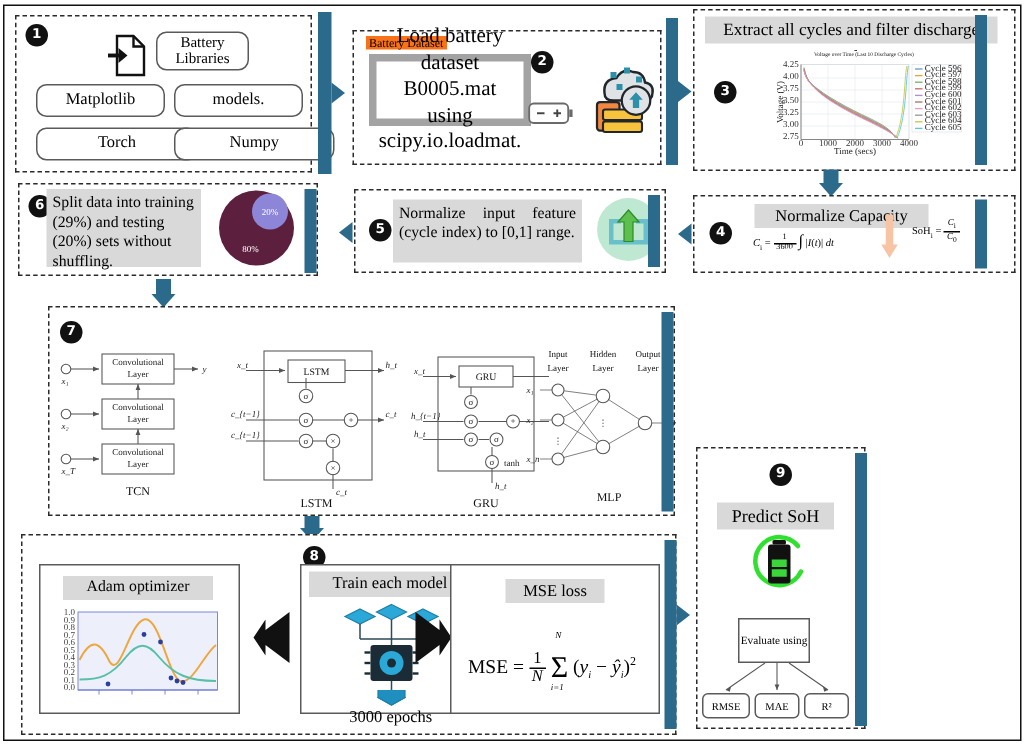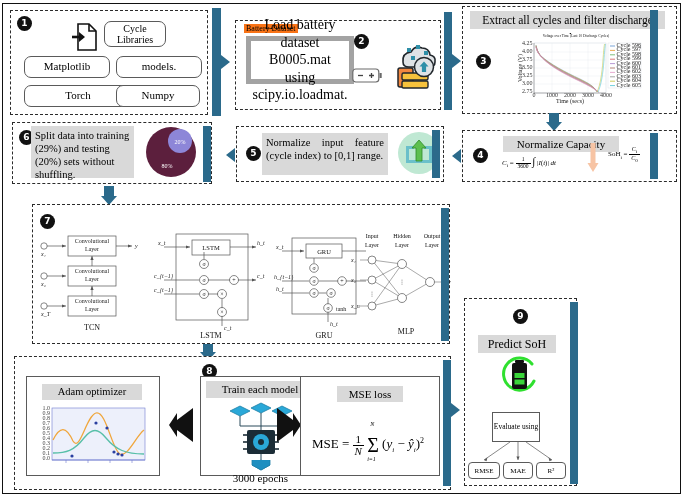--- a/index.html
+++ b/index.html
@@ -68,28 +68,28 @@
     <span style="position:absolute;left:60px;top:12px;">
       <svg width="26" height="28" viewBox="0 0 26 28">
         <path d="M7 1 h11 l7 7 v19 h-18 z" fill="#fff" stroke="#111" stroke-width="1.6"></path>
         <path d="M18 1 v7 h7" fill="none" stroke="#111" stroke-width="1.6"></path>
         <path d="M1 14 h11" stroke="#111" stroke-width="2.6" fill="none"></path>
         <path d="M8 9 l6 5 l-6 5 z" fill="#111"></path>
       </svg>
     </span>
 
     <div class="pill" style="left:93px;top:10px;width:62px;height:26px;flex-direction:column;">
-      <span style="white-space:pre-line;font-size:10px;line-height:1.1;">Cycle
+      <span style="white-space:pre-line;font-size:10px;line-height:1.1;">Battery
 Libraries</span>
     </div>
 
     <div class="pill" style="left:13px;top:45px;width:86px;height:22px;">Matplotlib</div>
     <div class="pill" style="left:105px;top:45px;width:86px;height:22px;">models.</div>
     <div class="pill" style="left:13px;top:74px;width:108px;height:22px;">Torch</div>
-    <div class="pill" style="left:105px;top:74px;width:84px;height:22px;">Numpy</div>
+    <div class="pill" style="left:105px;top:74px;width:107px;height:22px;">Numpy</div>
   </div>
 
   <div class="bar" style="left:212px;top:8px;width:9px;height:108px;"></div>
   <div class="tri-r" style="left:221px;top:55px;"></div>
 
   <div class="panel" style="left:235px;top:20px;width:206px;height:90px;">
     <div class="badge" style="left:118px;top:13px;">2</div>
   </div>
   <div class="lbl" style="left:244px;top:24px;font-size:8px;background:#f97316;padding:0 2px;">Battery Dataset</div>
 

